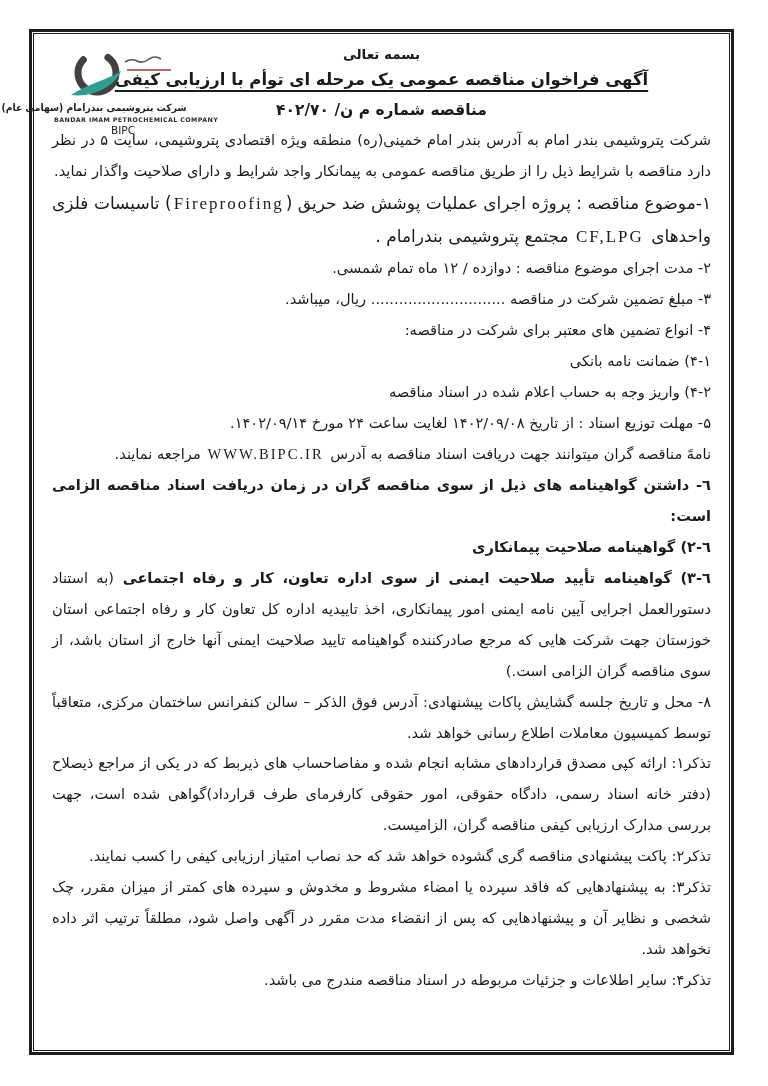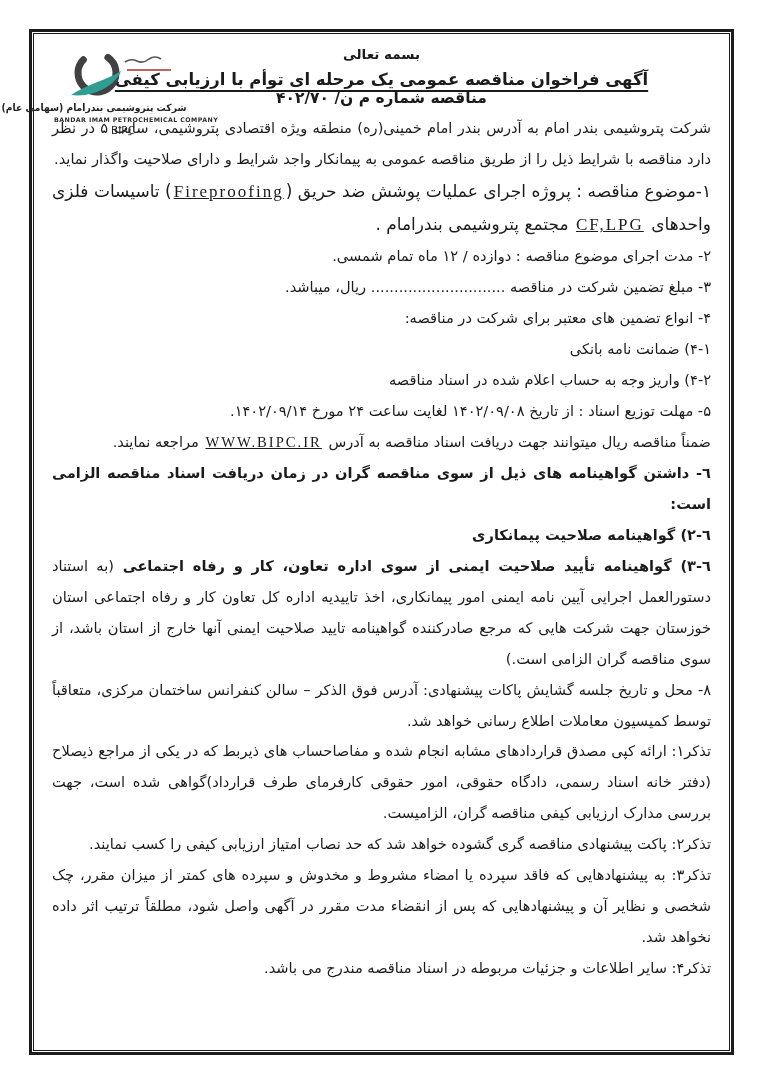--- a/index.html
+++ b/index.html
@@ -5,34 +5,34 @@
   html,body{margin:0;padding:0;width:768px;height:1086px;background:#ffffff;overflow:hidden;}
   body{font-family:"DejaVu Sans",sans-serif;color:#1b1b1b;}
   .frame{position:absolute;left:29px;top:29px;width:705px;height:1026px;border:3px solid #1c1c1c;box-sizing:border-box;}
   .frame-inner{position:absolute;inset:1px;border:1px solid #1c1c1c;}
   .content{position:absolute;inset:2px;padding:10px 16px 0 16px;direction:rtl;box-sizing:border-box;}
   
   .doc-header{text-align:center;position:relative;margin-bottom:6px;}
   .bismillah{font-size:13.5px;font-weight:bold;}
   .main-title{display:inline-block;font-size:16.5px;font-weight:bold;margin-top:8px;
       text-decoration:underline;text-decoration-thickness:2px;text-underline-offset:5px;}
-  .tender-no{font-size:15.5px;font-weight:bold;margin-top:0;}
+  .tender-no{font-size:15.5px;font-weight:bold;margin-top:12px;}
   
   .logo{position:absolute;left:2px;top:0px;width:138px;direction:ltr;}
   .logo svg{display:block;margin:0 auto;}
   .logo-calligraphy{font-size:10px;font-weight:bold;direction:rtl;white-space:nowrap;
       transform:scaleX(.92);color:#222;margin-top:-2px;}
   .logo-en{font-size:6.3px;font-weight:bold;letter-spacing:.4px;color:#2e2e2e;margin-top:3px;white-space:nowrap;}
   .logo-abbr{font-size:10.5px;font-weight:normal;color:#222;margin-top:1px;}
   
   .doc-body{margin-top:2px;}
   .para{font-size:14.6px;line-height:2.12;text-align:justify;text-align-last:right;}
   .para.lg{font-size:17px;line-height:1.9;}
   .para .b{font-weight:bold;}
-  .para .latin{font-family:"Liberation Serif",serif;letter-spacing:2px;padding:0 2px;text-decoration:underline;}
+  .para .latin{font-family:"Liberation Serif",serif;letter-spacing:2px;padding:0 2px;}
 </style>
 </head>
 <body>
 
 <div class="frame">
   <div class="frame-inner">
     <div class="content">
 
       <div class="doc-header">
         <div class="logo">
@@ -60,21 +60,21 @@
       <div class="doc-body">
 
       <div class="para"><span>شرکت پتروشیمی بندر امام به آدرس بندر امام خمینی(ره) منطقه ویژه اقتصادی پتروشیمی، سایت ۵ در نظر دارد مناقصه با شرایط ذیل را از طریق مناقصه عمومی به پیمانکار واجد شرایط و دارای صلاحیت واگذار نماید.</span></div>
           <div class="para lg"><span>۱-موضوع مناقصه : پروژه اجرای عملیات پوشش ضد حریق (</span><span class="latin">Fireproofing</span><span>) تاسیسات فلزی واحدهای </span><span class="latin">CF,LPG</span><span> مجتمع پتروشیمی بندرامام .</span></div>
           <div class="para"><span>۲- مدت اجرای موضوع مناقصه : دوازده / ۱۲ ماه تمام شمسی.</span></div>
           <div class="para"><span>۳- مبلغ تضمین شرکت در مناقصه ............................. ریال، میباشد.</span></div>
           <div class="para"><span>۴- انواع تضمین های معتبر برای شرکت در مناقصه:</span></div>
           <div class="para"><span>۴-۱) ضمانت نامه بانکی</span></div>
           <div class="para"><span>۴-۲) واریز وجه به حساب اعلام شده در اسناد مناقصه</span></div>
           <div class="para"><span>۵- مهلت توزیع اسناد : از تاریخ ۱۴۰۲/۰۹/۰۸ لغایت ساعت ۲۴ مورخ ۱۴۰۲/۰۹/۱۴.</span></div>
-          <div class="para"><span>ضمناً مناقصه ریال میتوانند جهت دریافت اسناد مناقصه به آدرس </span><span class="latin">WWW.BIPC.IR</span><span> مراجعه نمایند.</span></div>
+          <div class="para"><span>نامهً مناقصه گران میتوانند جهت دریافت اسناد مناقصه به آدرس </span><span class="latin">WWW.BIPC.IR</span><span> مراجعه نمایند.</span></div>
           <div class="para"><span class="b">٦- داشتن گواهینامه های ذیل از سوی مناقصه گران در زمان دریافت اسناد مناقصه الزامی است:</span></div>
           <div class="para"><span class="b">٦-٢) گواهینامه صلاحیت پیمانکاری</span></div>
           <div class="para"><span class="b">٦-٣) گواهینامه تأیید صلاحیت ایمنی از سوی اداره تعاون، کار و رفاه اجتماعی </span><span>(به استناد دستورالعمل اجرایی آیین نامه ایمنی امور پیمانکاری، اخذ تاییدیه اداره کل تعاون کار و رفاه اجتماعی استان خوزستان جهت شرکت هایی که مرجع صادرکننده گواهینامه تایید صلاحیت ایمنی آنها خارج از استان باشد، از سوی مناقصه گران الزامی است.)</span></div>
           <div class="para"><span>٨- محل و تاریخ جلسه گشایش پاکات پیشنهادی: آدرس فوق الذکر – سالن کنفرانس ساختمان مرکزی، متعاقباً توسط کمیسیون معاملات اطلاع رسانی خواهد شد.</span></div>
           <div class="para"><span>تذکر۱: ارائه کپی مصدق قراردادهای مشابه انجام شده و مفاصاحساب های ذیربط که در یکی از مراجع ذیصلاح (دفتر خانه اسناد رسمی، دادگاه حقوقی، امور حقوقی کارفرمای طرف قرارداد)گواهی شده است، جهت بررسی مدارک ارزیابی کیفی مناقصه گران، الزامیست.</span></div>
           <div class="para"><span>تذکر۲: پاکت پیشنهادی مناقصه گری گشوده خواهد شد که حد نصاب امتیاز ارزیابی کیفی را کسب نمایند.</span></div>
           <div class="para"><span>تذکر۳: به پیشنهادهایی که فاقد سپرده یا امضاء مشروط و مخدوش و سپرده های کمتر از میزان مقرر، چک شخصی و نظایر آن و پیشنهادهایی که پس از انقضاء مدت مقرر در آگهی واصل شود، مطلقاً ترتیب اثر داده نخواهد شد.</span></div>
           <div class="para"><span>تذکر۴: سایر اطلاعات و جزئیات مربوطه در اسناد مناقصه مندرج می باشد.</span></div>
         </div>
 

